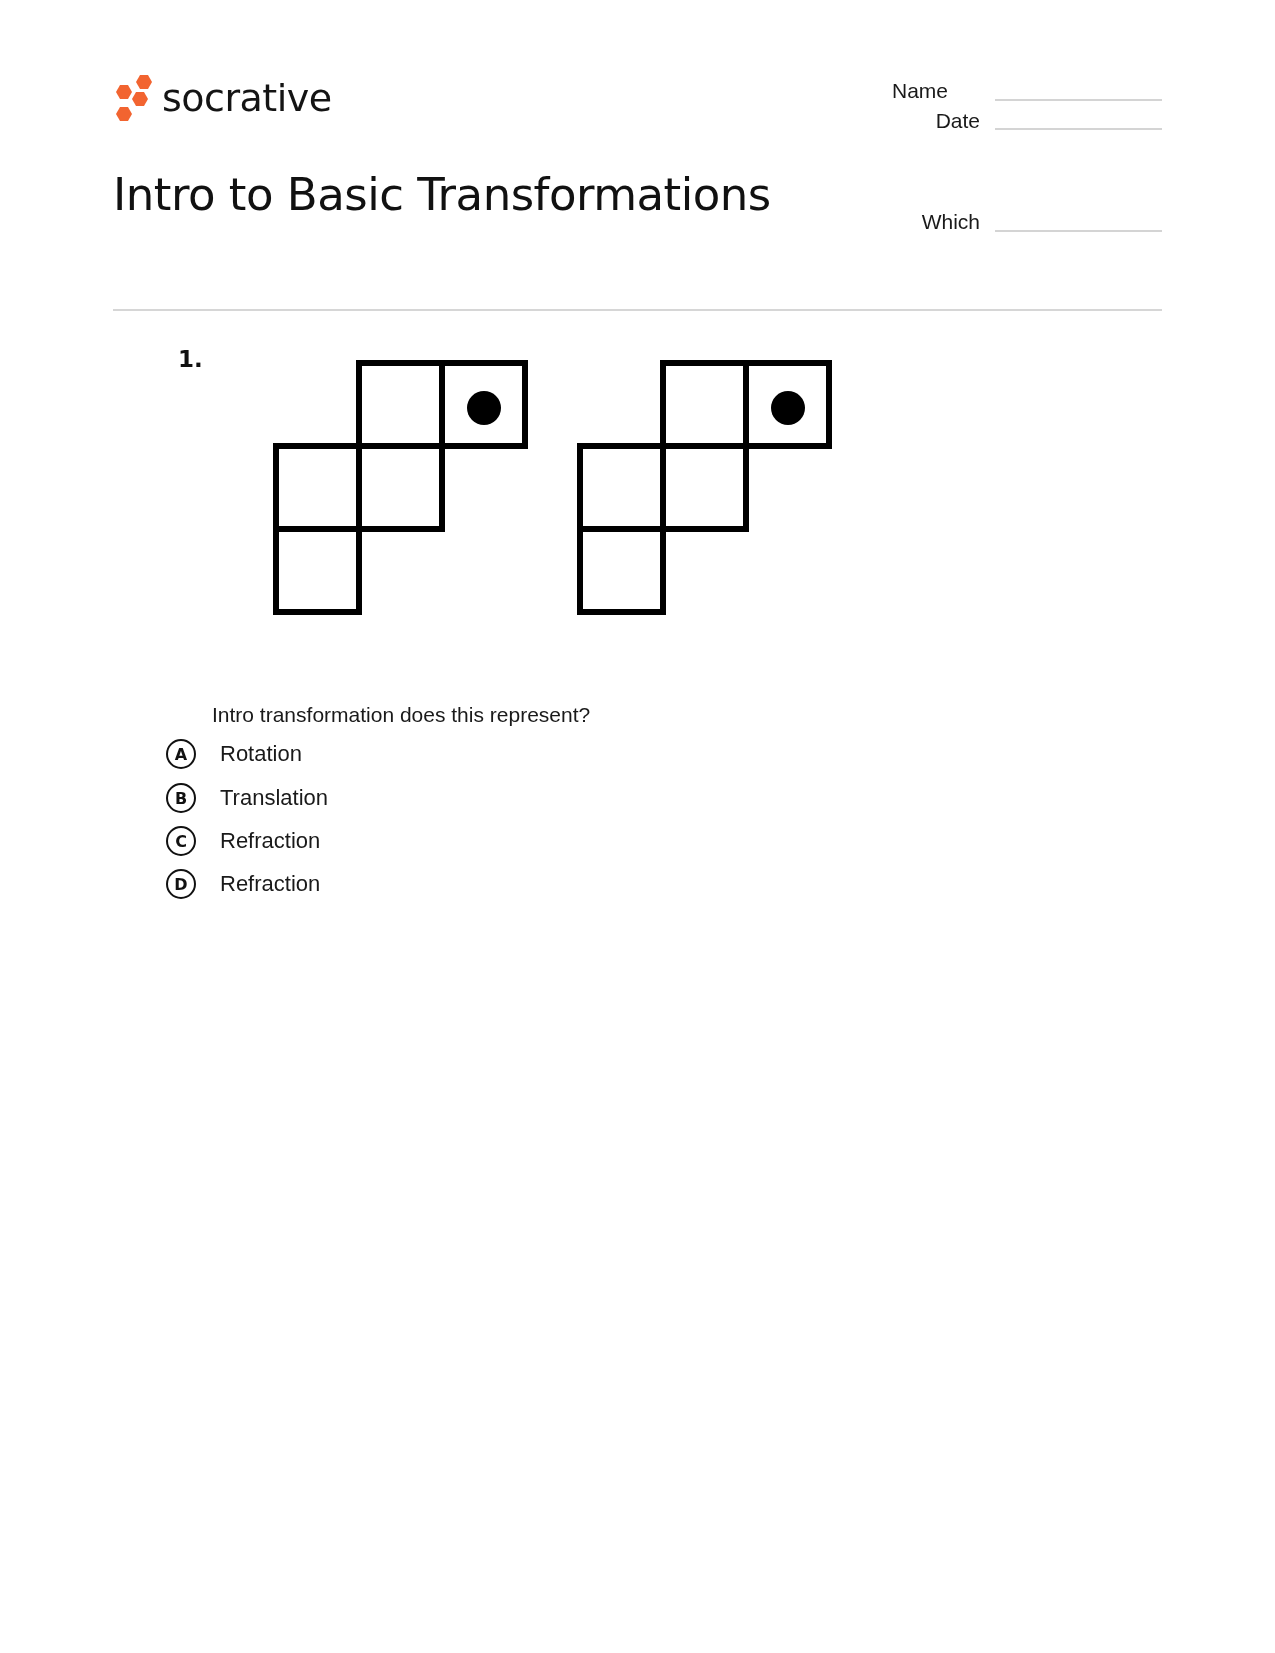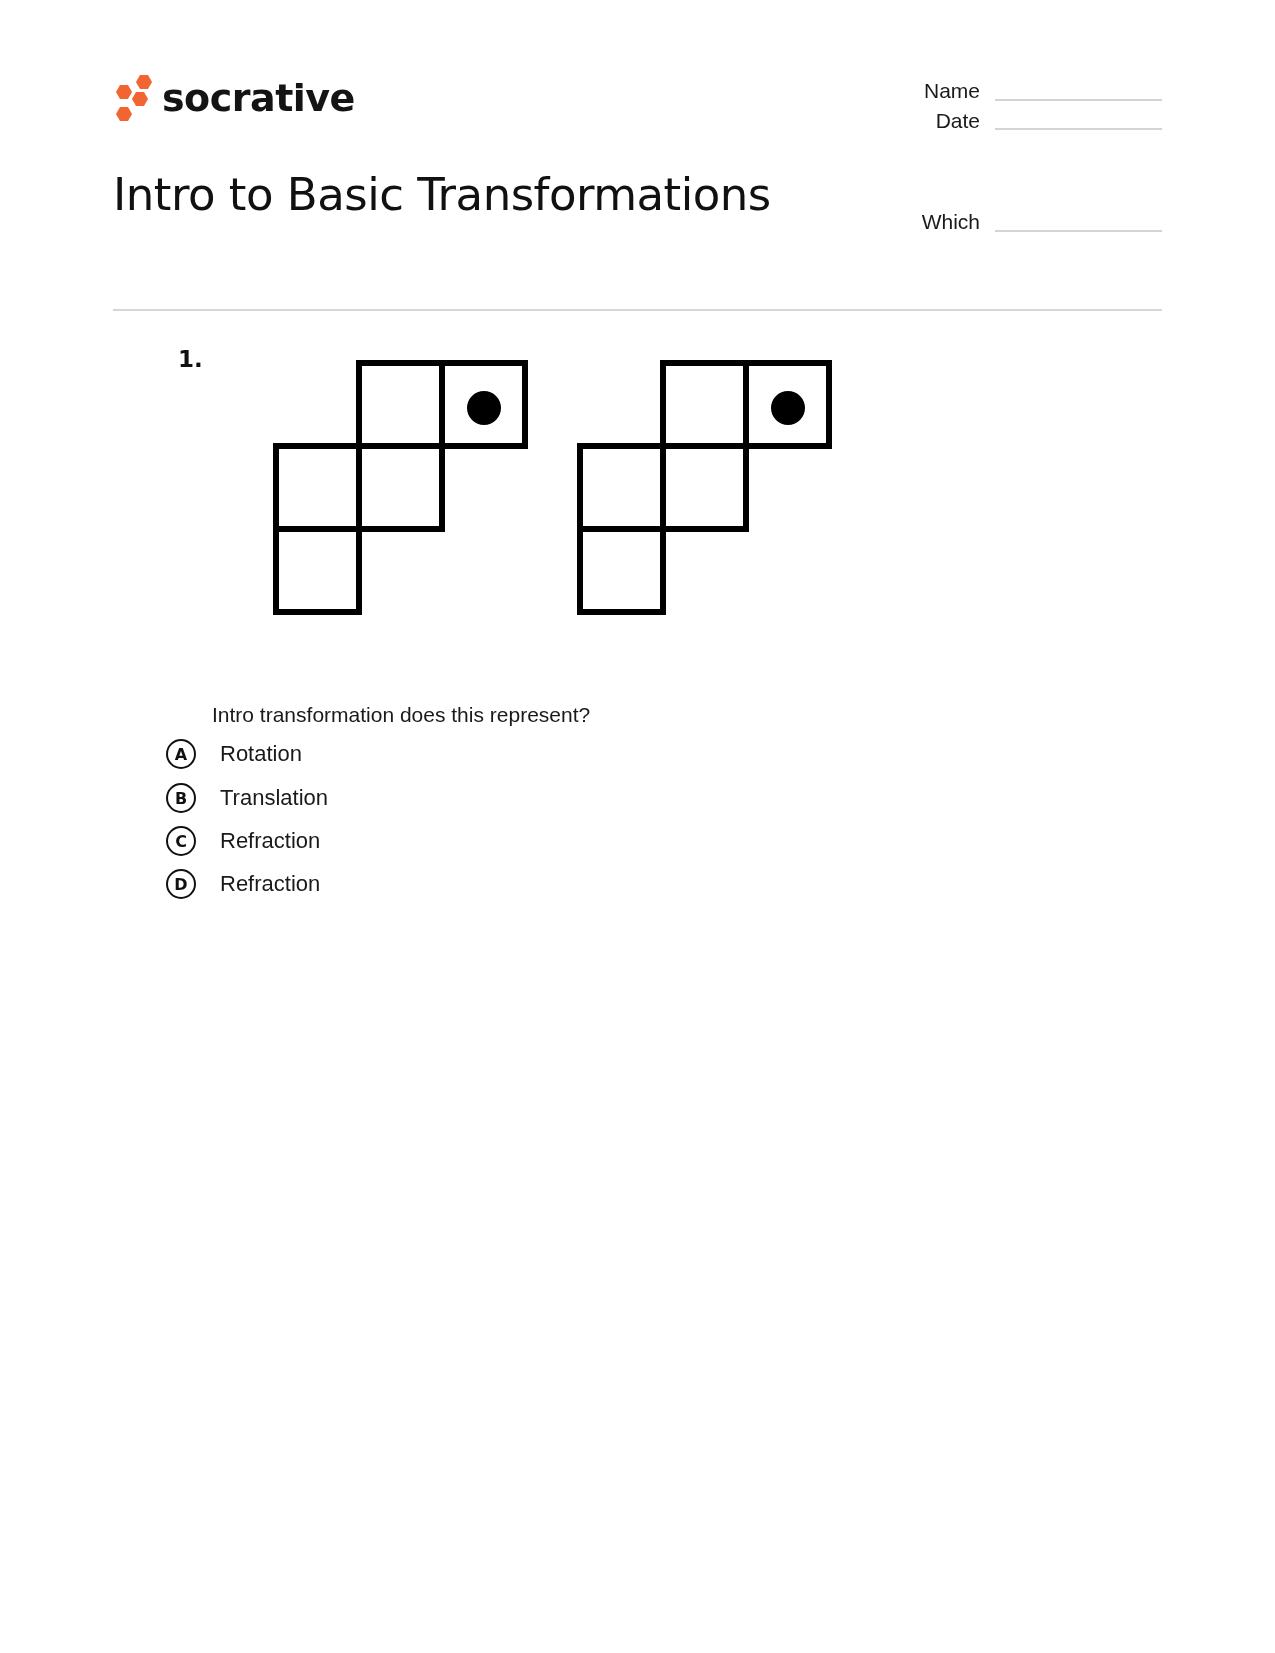--- a/index.html
+++ b/index.html
@@ -3,21 +3,21 @@
 <meta charset="utf-8">
 <style>
   html, body { margin: 0; padding: 0; background: #ffffff; }
   body { width: 1275px; height: 1653px; position: relative; overflow: hidden;
          font-family: "DejaVu Sans", sans-serif; color: #111; }
   .abs { position: absolute; }
 
   .logo { left: 112px; top: 72px; width: 240px; height: 54px; }
   .logo svg { position: absolute; left: 0; top: 0; }
   .logo-text { position: absolute; left: 50px; top: 4px; font-family: "DejaVu Sans", sans-serif;
-               font-weight: bold; font-size: 38px; letter-spacing: -0.5px; color: #141414; line-height: 44px; }
+               font-weight: normal; font-size: 38px; letter-spacing: -0.5px; color: #141414; line-height: 44px; }
 
   .field-label { font-family: "Liberation Sans", sans-serif; font-size: 21px; color: #1a1a1a;
                  text-align: right; width: 120px; line-height: 24px; }
   .field-line { height: 0; border-top: 2px solid #d4d4d4; width: 167px; }
 
   .title { left: 113px; top: 166px; width: 760px; font-family: "DejaVu Sans", sans-serif;
            font-weight: normal; font-size: 45px; line-height: 57px; color: #111; letter-spacing: -0.5px; }
 
   .divider { left: 113px; top: 309px; width: 1049px; height: 0; border-top: 2px solid #d6d6d6; }
 
@@ -42,21 +42,21 @@
 <div class="abs logo">
   <svg width="48" height="52" viewBox="0 0 48 52">
     <polygon points="28,3 36,3 40,10 36,17 28,17 24,10" fill="#F26430"></polygon>
     <polygon points="8,13 16,13 20,20 16,27 8,27 4,20" fill="#F26430"></polygon>
     <polygon points="24,20 32,20 36,27 32,34 24,34 20,27" fill="#F26430"></polygon>
     <polygon points="8,35 16,35 20,42 16,49 8,49 4,42" fill="#F26430"></polygon>
   </svg>
   <span class="logo-text">socrative</span>
 </div>
 
-<span class="abs field-label" style="left:860px; top:79px;">Name</span>
+<span class="abs field-label" style="left:860px; top:79px;text-align:center;">Name</span>
 <div class="abs field-line" style="left:995px; top:99px;"></div>
 
 <span class="abs field-label" style="left:860px; top:109px;">Date</span>
 <div class="abs field-line" style="left:995px; top:128px;"></div>
 
 <span class="abs field-label" style="left:860px; top:210px;">Which</span>
 <div class="abs field-line" style="left:995px; top:230px;"></div>
 
 <div class="abs title">
   <div>Intro to Basic Transformations</div>

